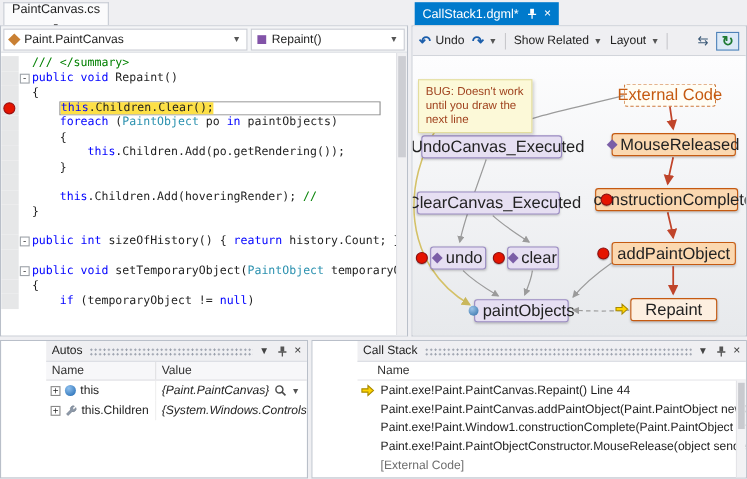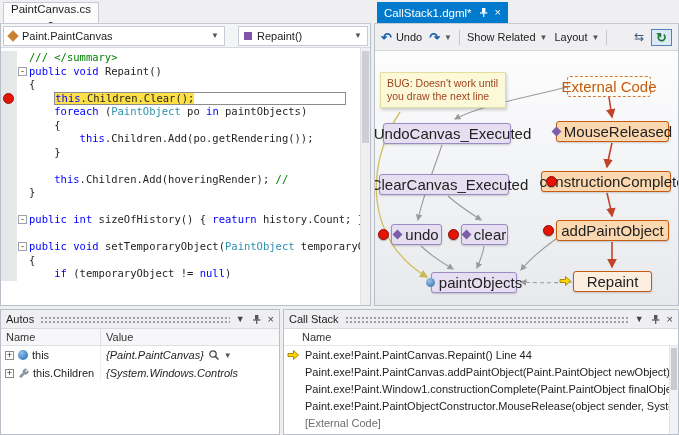--- a/index.html
+++ b/index.html
@@ -17,21 +17,21 @@
   .doc-tab{height:21px;display:flex;align-items:center;padding:0 7px;gap:6px;font-size:11.5px;white-space:nowrap;}
   .doc-tab.light{background:#FBFBFC;border:1px solid #C6CAD3;border-bottom:none;color:#1E1E1E;flex-direction:column;}
   .doc-tab.blue{background:#007ACC;color:#fff;}
   .tab-ic{display:inline-flex;align-items:center;font-size:11px;line-height:1;}
   .doc-tab.blue .close{color:#fff;}
   .doc-tab.light .close{color:#333;}
 
   .doc-body{flex:1;border:1px solid #B9BFC9;border-top:1px solid #C6CAD3;display:flex;flex-direction:column;background:#fff;overflow:hidden;}
 
   
-  .navbar{height:24px;background:#F4F5F7;border-bottom:1px solid #D6D9DF;display:flex;align-items:center;padding:1px 2px;gap:13px;flex:none;}
+  .navbar{height:24px;background:#F4F5F7;border-bottom:1px solid #D6D9DF;display:flex;align-items:center;padding:1px 2px;gap:3px;flex:none;}
   .dd{height:20px;background:#fff;border:1px solid #C8CBD3;display:flex;align-items:center;padding:0 5px;gap:5px;font-size:11px;overflow:hidden;}
   .dd.type{width:222px;}
   .dd.member{flex:1;}
   .dd .caret{margin-left:auto;color:#555;font-size:8px;}
   .ic-class{width:8px;height:8px;background:#C98033;transform:rotate(45deg);flex:none;}
   .ic-method{width:8px;height:8px;background:#8253A8;flex:none;}
 
   .code-wrap{flex:1;display:flex;overflow:hidden;background:#fff;}
   .code-lines{flex:1;padding-top:3px;font-family:"DejaVu Sans Mono",monospace;font-size:10.5px;line-height:13.5px;overflow:hidden;}
   .code-row{display:flex;height:13.5px;white-space:pre;}
@@ -70,24 +70,24 @@
   .gnode{position:absolute;height:21px;border-radius:3px;display:flex;align-items:center;justify-content:center;gap:4px;padding:0 6px;font-size:15px;box-shadow:0 1px 2px rgba(0,0,0,.18);white-space:nowrap;color:#222;}
   .gnode.event{background:#E6DFF2;border:1px solid #9A8BC2;}
   .gnode.call{background:#FBD8B0;border:1px solid #C55A11;}
   .gnode.current{background:#FDEFE0;border:1px solid #C55A11;}
   .gnode.external{background:#FFFDF5;border:1px dashed #CE7A3E;color:#C55A11;box-shadow:none;}
   .nicon{flex:none;display:inline-block;}
   .nicon.event{width:7px;height:7px;background:#7B5EA7;transform:rotate(45deg);}
   .nicon.data{width:9px;height:9px;border-radius:50%;background:radial-gradient(circle at 35% 30%,#9CC3E8,#2F6FA8);}
   .gbadge-bp{position:absolute;width:11px;height:11px;border-radius:50%;background:#E51400;border:1px solid #8E0F0F;box-shadow:0 1px 1px rgba(0,0,0,.25);z-index:5;}
   .gbadge-arrow{position:absolute;width:14px;height:12px;z-index:6;}
-  .sticky-note{position:absolute;background:#FCF9D8;border:1px solid #E3DD9E;box-shadow:1px 2px 3px rgba(0,0,0,.18);padding:4px 6px;font-size:10.5px;line-height:13px;color:#A0431F;width:126px;z-index:4;}
+  .sticky-note{position:absolute;background:#FCF9D8;border:1px solid #E3DD9E;box-shadow:1px 2px 3px rgba(0,0,0,.18);padding:4px 6px;font-size:10.5px;line-height:13px;color:#A0431F;width:104px;z-index:4;}
 
   
-  .tool-pane{background:#fff;border:1px solid #B9BFC9;}
+  .tool-pane{background:#fff;border:1px solid #B9BFC9;padding-left:41px;}
   .tool-title{height:19px;background:#EFEFF2;display:flex;align-items:center;padding:0 5px;gap:6px;border-bottom:1px solid #D8DAE0;flex:none;color:#1E1E1E;}
   .grip{flex:1;height:8px;margin-top:2px;background-image:radial-gradient(circle,#9AA0AC 0.9px,transparent 1px);background-size:4px 4px;}
   .tw-ic{color:#444;font-size:9px;display:inline-flex;align-items:center;line-height:1;}
   .grid-header{height:17px;display:flex;align-items:center;background:#F7F7F9;border-bottom:1px solid #E0E0E3;color:#333;flex:none;}
   .gh-name{width:100px;padding:0 5px;border-right:1px solid #E0E0E3;height:100%;display:flex;align-items:center;}
   .gh-value{flex:1;padding:0 5px;}
   .rows{flex:1;overflow:hidden;position:relative;}
   .autos-row{height:18px;display:flex;align-items:center;}
   .ar-name{width:100px;height:100%;display:flex;align-items:center;gap:4px;padding-left:4px;border-right:1px solid #EFEFEF;overflow:hidden;}
   .ar-value{flex:1;display:flex;align-items:center;gap:4px;padding-left:5px;overflow:hidden;white-space:nowrap;font-style:italic;}

